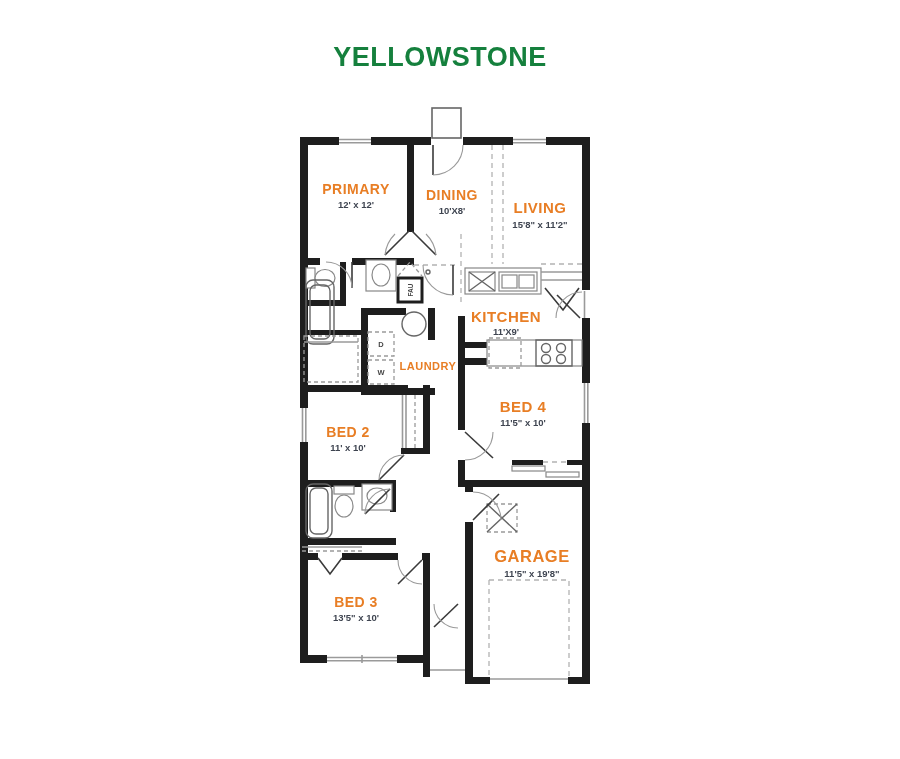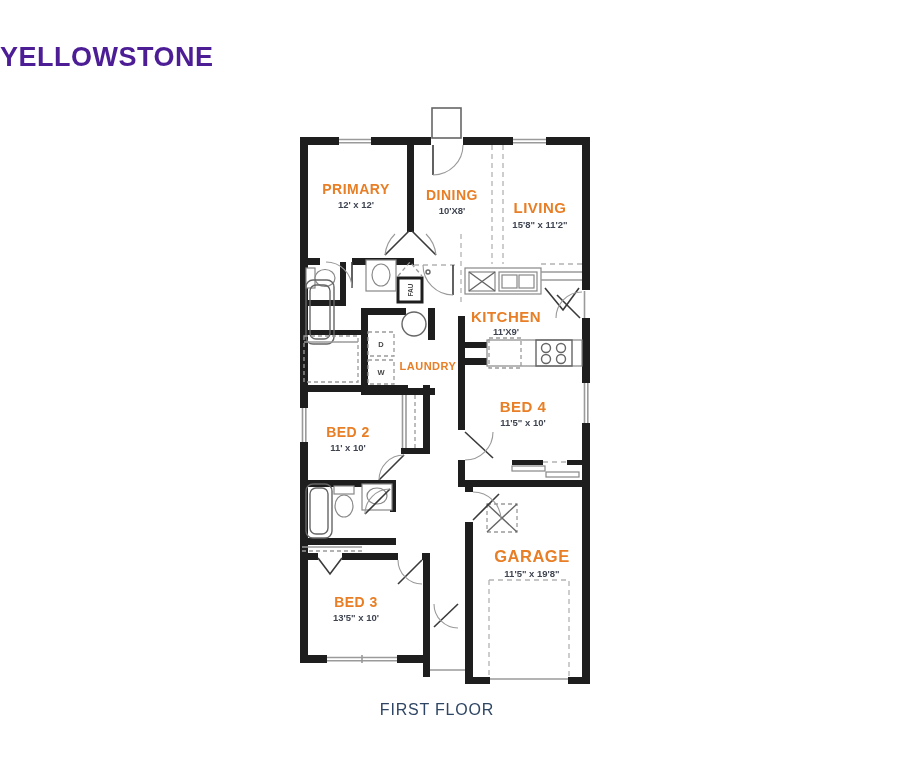--- a/index.html
+++ b/index.html
@@ -1,19 +1,19 @@
 <!DOCTYPE html>
 <html><head>
 <meta charset="utf-8">
 <style>
   html,body{margin:0;padding:0;background:#ffffff;}
   .page{position:relative;width:900px;height:759px;background:#ffffff;overflow:hidden;
         font-family:"Liberation Sans","DejaVu Sans",sans-serif;}
-  .plan-title{position:absolute;top:42px;left:0;right:20px;text-align:left;
-        font-size:27px;font-weight:800;letter-spacing:.5px;color:#4c1d95;margin:0;}
+  .plan-title{position:absolute;top:42px;left:0;right:20px;text-align:center;
+        font-size:27px;font-weight:800;letter-spacing:.5px;color:#15803d;margin:0;}
   .floor-label{position:absolute;top:701px;left:0;right:26px;text-align:center;
         font-size:16px;font-weight:400;letter-spacing:.8px;color:#2E4563;}
   svg{position:absolute;top:0;left:0;}
   svg text{font-family:"Liberation Sans","DejaVu Sans",sans-serif;}
   .room-name{fill:#E87E25;font-weight:700;letter-spacing:.5px;}
   .room-dims{fill:#3E4450;font-weight:700;}
   .fix-label{fill:#444;font-weight:700;}
   .wall{fill:#1E1E1E;}
   .thin{stroke:#888;fill:#fff;stroke-width:1.2;}
   .thin2{stroke:#666;fill:none;stroke-width:1.4;}
@@ -313,14 +313,13 @@
       <text class="room-dims" font-size="9.5" x="523" y="426">11'5" x 10'</text>
 
       <text class="room-name" font-size="14" x="356" y="607">BED 3</text>
       <text class="room-dims" font-size="9.5" x="356" y="621">13'5" x 10'</text>
 
       <text class="room-name" font-size="16.5" x="532" y="562">GARAGE</text>
       <text class="room-dims" font-size="9.5" x="532" y="577">11'5" x 19'8"</text>
     </g>
   </svg>
 
-  <div class="floor-label">FIRST FLOOR</div>
 </div>
 
 </body></html>

